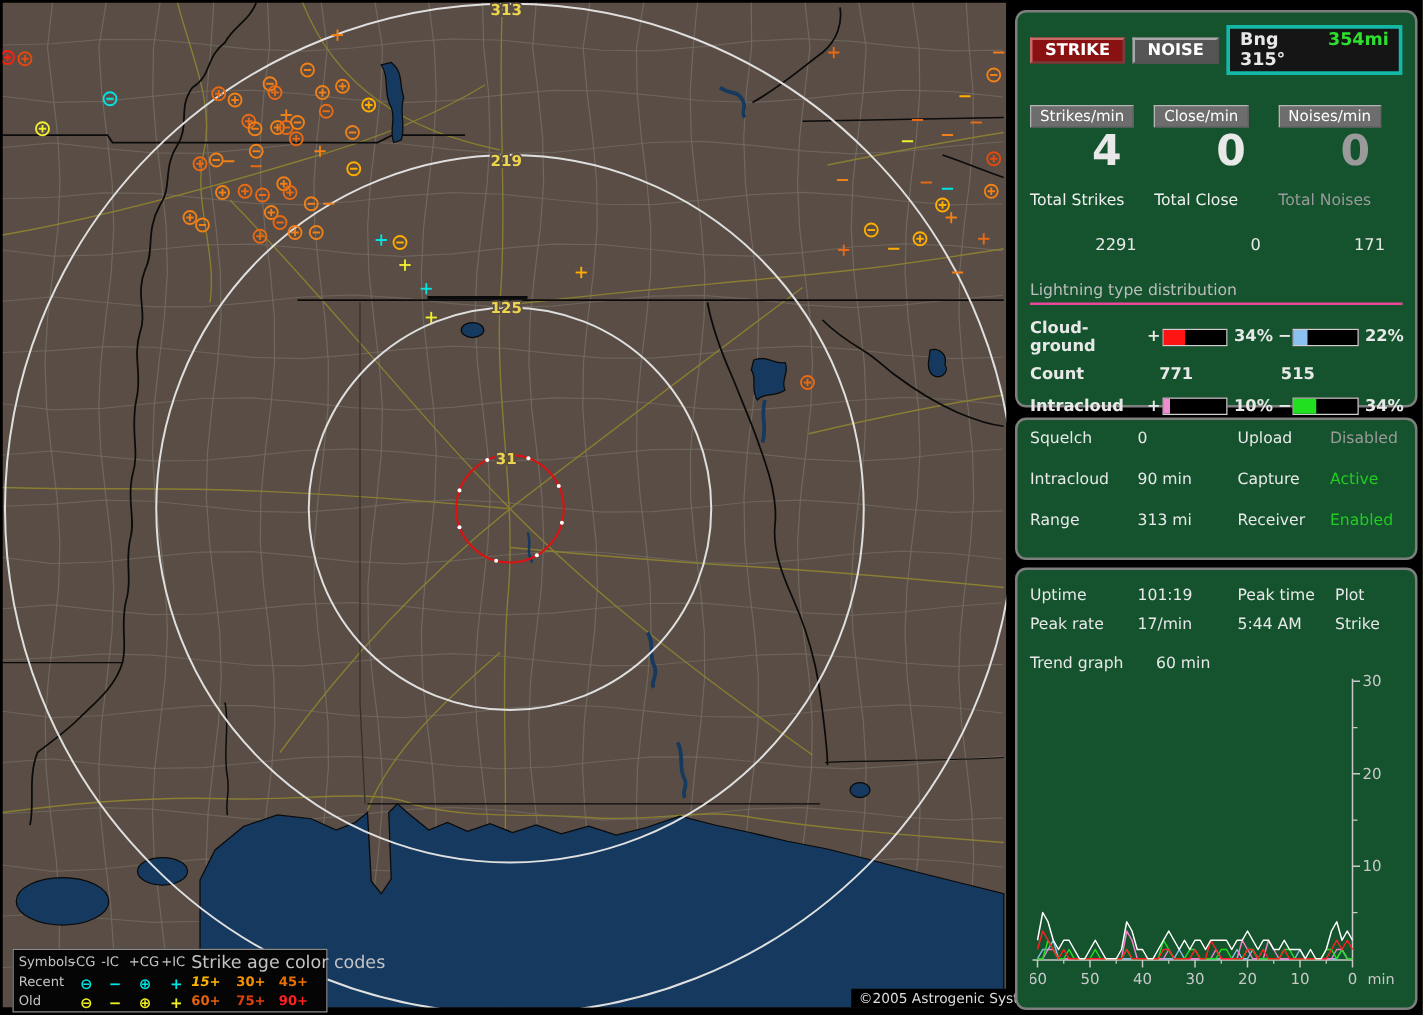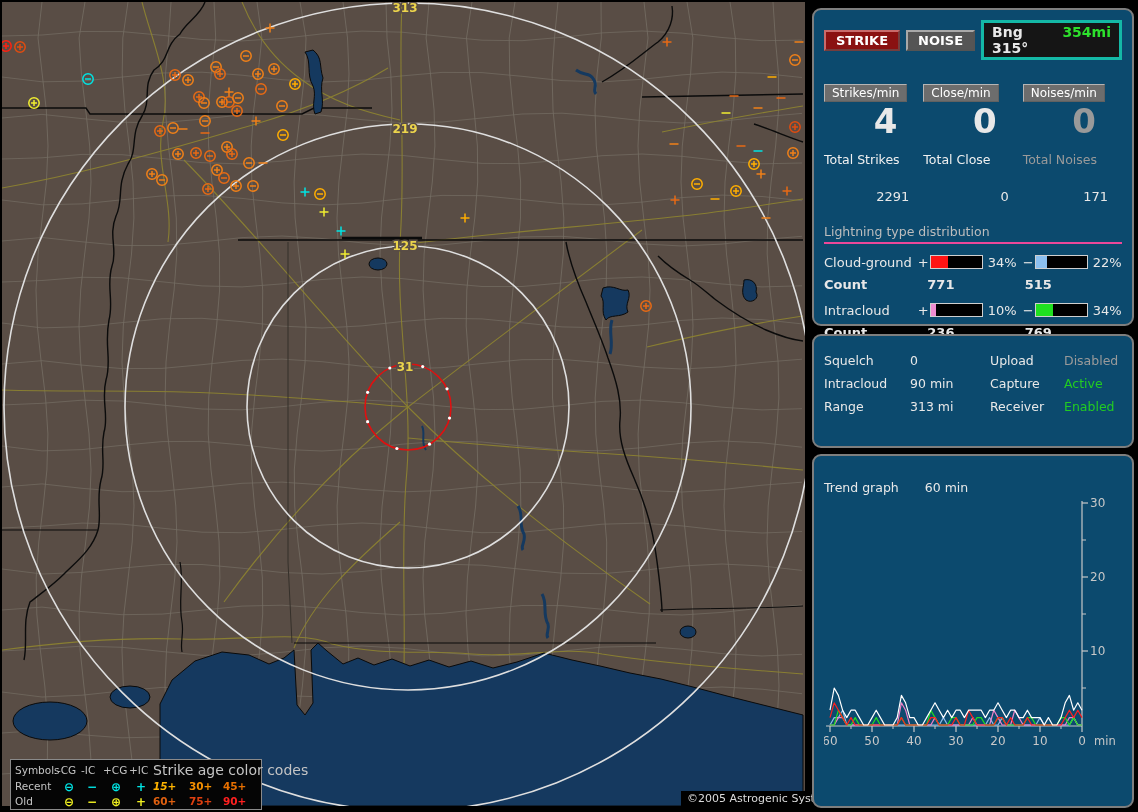--- a/index.html
+++ b/index.html
@@ -1,19 +1,19 @@
 <!DOCTYPE html>
 <html><head>
 <meta charset="utf-8">
 <style>
   html,body{margin:0;padding:0}
   body{width:1138px;height:812px;background:#000;position:relative;overflow:hidden;
        font-family:"DejaVu Sans",sans-serif;color:#e8e8e8}
   #map-wrap{position:absolute;left:2px;top:2px;width:803px;height:804px}
-  .panel{position:absolute;left:812px;width:322px;background:#0c4a6e;border:2px solid #7e7e7e;
+  .panel{position:absolute;left:812px;width:322px;background:#14532d;border:2px solid #7e7e7e;
          border-radius:9px;box-sizing:border-box;padding:8px 10px}
   #panel-counters{top:8px;height:318px}
   #panel-status{top:334px;height:114px;padding-top:6px}
   #panel-session{top:454px;height:354px}
   
   .hdr-row{display:flex;align-items:center;gap:6px;margin-top:2px}
   .ind-btn{font-weight:bold;font-size:13px;padding:1px 10px;color:#fff}
   #strike-btn{background:#8a1111;border:2px outset #c96a6a}
   #noise-btn{background:#555;border:2px outset #a8a8a8}
   .bng{margin-left:auto;background:#151515;border:3px solid #14b8a6;padding:1px 8px;
@@ -23,35 +23,35 @@
   .cols{display:grid;grid-template-columns:1fr 1fr 1fr;margin-top:22px}
   .chip{display:inline-block;background:#6d6d6d;color:#fff;font-size:12px;
         padding:1px 7px;border:1px outset #b5b5b5}
   .num{font-size:34px;font-weight:bold;text-align:right;padding-right:26px;margin-top:2px;line-height:1.05}
   .tlabel{font-size:12.5px;margin-top:12px;color:#f0f0f0}
   .tval{font-size:13px;text-align:right;padding-right:14px;margin-top:22px}
   .dim{color:#9a9a9a !important}
   .ok{color:#22cc22 !important}
   
   .dist-title{color:#bdbdbd;font-size:12.5px;margin-top:20px;border-bottom:2px solid #ec4899;padding-bottom:3px}
-  .drow{display:flex;align-items:flex-start;margin-top:11px;font-size:13px;font-weight:normal}
+  .drow{display:flex;align-items:center;margin-top:11px;font-size:13px;font-weight:bold}
   .dlabel{width:96px}
   .sign{width:10px;text-align:center}
   .bar{width:52px;height:12px;border:1px solid #cfcfcf;background:#000;margin:0 2px}
   .bar>div{height:100%}
   .pct{width:36px;padding-left:3px}
   .pct2{width:30px;padding-left:3px}
   .crow{display:flex;margin-top:7px;font-size:13px;font-weight:bold}
   .clabel{width:104px}
   .cval{width:98px}
   
   .dt{color:#00dd00;font-size:17px;font-weight:bold;border-bottom:1px solid #8d8d8d;
       padding-bottom:5px;white-space:nowrap}
-  .sgrid{display:grid;grid-template-columns:86px 80px 74px auto;row-gap:8px;
-         font-size:12.5px;margin-top:11px}
+  .sgrid{display:grid;grid-template-columns:86px 80px 74px auto;row-gap:18px;
+         font-size:12.5px;}
   .sgrid2{display:grid;grid-template-columns:86px 80px 78px auto;row-gap:8px;
           font-size:12.5px;margin-top:4px}
   .trow{display:flex;gap:26px;font-size:12.5px;margin-top:16px}
   #trend{display:block;margin-top:2px}
   
   #maplegend{position:absolute;left:8px;top:757px;width:252px;height:51px;background:#050505;
              border:1px solid #8a8a8a;box-sizing:border-box;padding:2px 4px;
              display:grid;grid-template-columns:42px 24px 22px 26px 24px 36px 34px 34px;
              align-items:center;font-size:10.5px;color:#c4c4c4;line-height:1.25}
   #maplegend .sym{font-size:12px;font-weight:bold;text-align:center}
@@ -588,20 +588,30 @@
     <span>Capture</span>
     <span class="ok">Active</span>
     <span>Range</span>
     <span>313 mi</span>
     <span>Receiver</span>
     <span class="ok">Enabled</span>
   </div>
 </div>
 
 <div class="panel" id="panel-session">
+  <div class="sgrid2">
+    <span>Uptime</span>
+    <span>101:19</span>
+    <span>Peak time</span>
+    <span>Plot</span>
+    <span>Peak rate</span>
+    <span>17/min</span>
+    <span>5:44 AM</span>
+    <span>Strike</span>
+  </div>
   <div class="trow">
     <span>Trend graph</span>
     <span>60 min</span>
   </div>
   <svg id="trend" width="298" height="262" viewBox="0 0 298 262">
       <line x1="2" y1="229" x2="258" y2="229" stroke="#c8c8c8" stroke-width="1.2"></line>
       <line x1="258" y1="4" x2="258" y2="229" stroke="#c8c8c8" stroke-width="1.2"></line>
       <line x1="6" y1="229" x2="6" y2="235" stroke="#c8c8c8" stroke-width="1.2"></line>
       <text x="6" y="248" fill="#c8c8c8" font-size="12" text-anchor="middle">60</text>
       <line x1="27" y1="229" x2="27" y2="232" stroke="#c8c8c8" stroke-width="1"></line>

